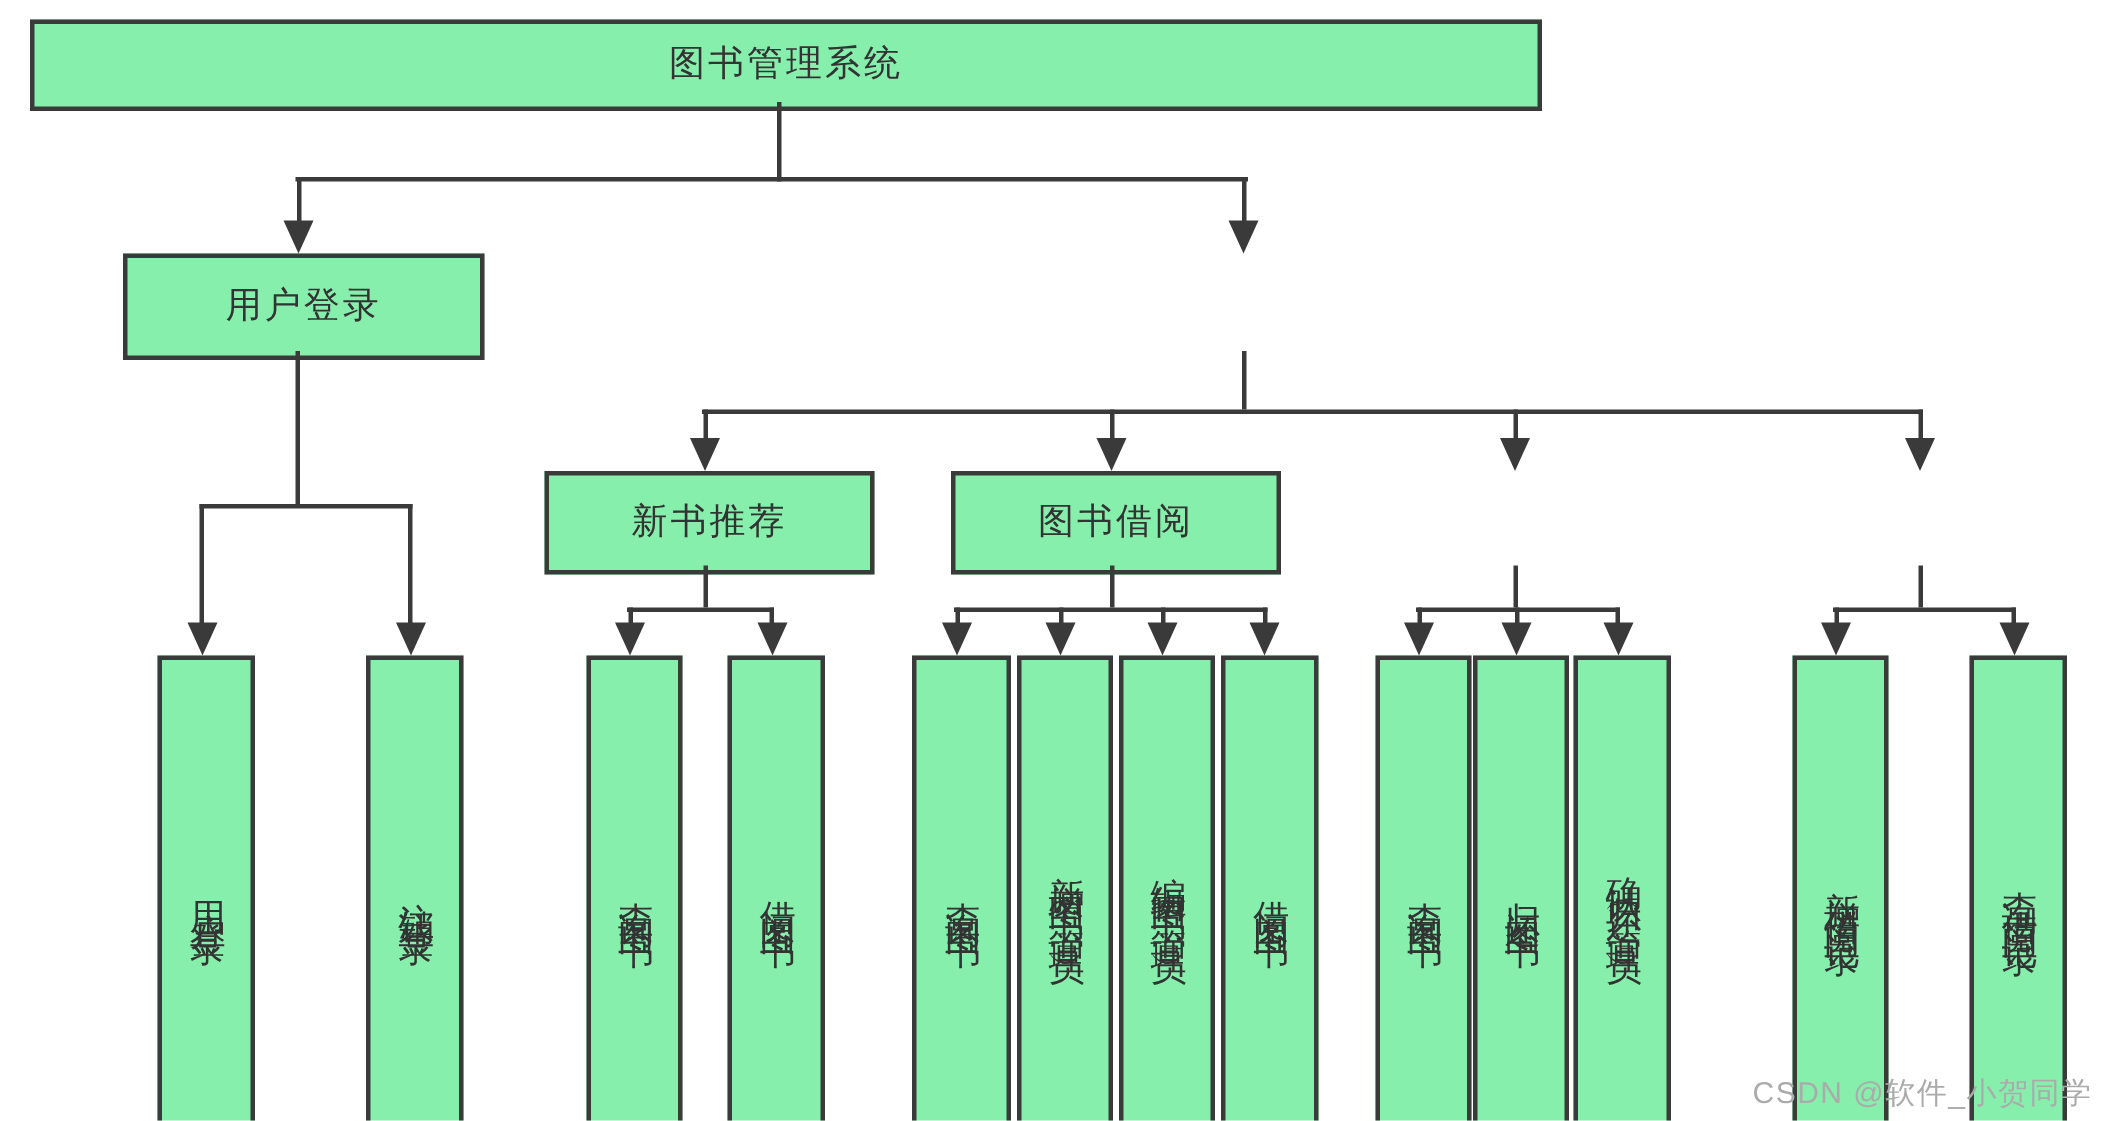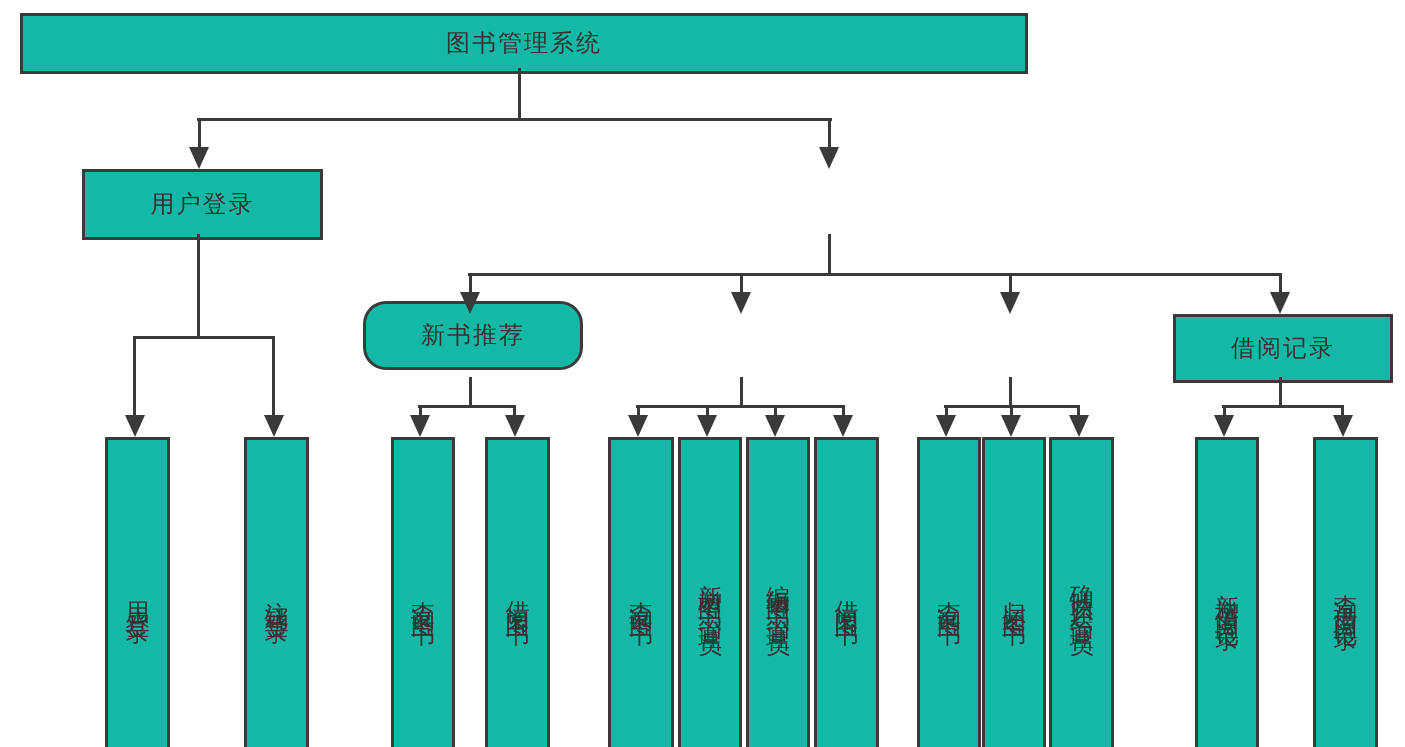--- a/index.html
+++ b/index.html
@@ -13,21 +13,21 @@
     height: 747px;
     background: #ffffff;
     overflow: hidden;
     --line: #3a3a3a;
     --text: #333333;
     --wm: #ababab;
   }
   .node {
     position: absolute;
     border: 3px solid var(--line);
-    background: #14b8a6;
+    background: #86efac;
     display: flex;
     align-items: center;
     justify-content: center;
     color: var(--text);
     font-size: 24px;
     letter-spacing: 2px;
     line-height: 1.2;
     text-align: center;
   }
   .node.v {
@@ -60,22 +60,22 @@
 </style>
 </head>
 <body>
 
 <div id="canvas" style="--line: #3a3a3a; --text: #333333; --wm: #ababab;">
 
   <div class="node" style="left:20px; top:13px; width:1002px; height:55px;">图书管理系统</div>
 
   <div class="node" style="left:82px; top:169px; width:235px; height:65px;">用户登录</div>
 
-  <div class="node" style="left:363px; top:301px; width:214px; height:63px;border-radius:23px;">新书推荐</div>
-  <div class="node" style="left:1173px; top:314px; width:214px; height:63px;">借阅记录</div>
+  <div class="node" style="left:363px; top:314px; width:214px; height:63px;">新书推荐</div>
+  <div class="node" style="left:634px; top:314px; width:214px; height:63px;">图书借阅</div>
 
   <div class="node v" style="left:105px; top:437px; width:59px; height:300px;">用户登录</div>
   <div class="node v" style="left:244px; top:437px; width:59px; height:300px;">注销登录</div>
 
   <div class="node v" style="left:391px; top:437px; width:58px; height:300px;">查询图书</div>
   <div class="node v" style="left:485px; top:437px; width:59px; height:300px;">借阅图书</div>
 
   <div class="node v" style="left:608px; top:437px; width:60px; height:300px;">查询图书</div>
   <div class="node v" style="left:678px; top:437px; width:58px; height:300px;">新增图书（管理员）</div>
   <div class="node v" style="left:746px; top:437px; width:58px; height:300px;">编辑图书（管理员）</div>
@@ -136,13 +136,14 @@
       <div class="cline" style="left: 1009.5px; top: 405px; width: 3px; height: 12px;"></div>
       <div class="tri" style="left: 1001px; top: 415px;"></div>
       <div class="cline" style="left: 1077px; top: 405px; width: 3px; height: 12px;"></div>
       <div class="tri" style="left: 1068.5px; top: 415px;"></div>
       <div class="cline" style="left: 1222.5px; top: 405px; width: 3px; height: 12px;"></div>
       <div class="tri" style="left: 1214px; top: 415px;"></div>
       <div class="cline" style="left: 1341px; top: 405px; width: 3px; height: 12px;"></div>
       <div class="tri" style="left: 1332.5px; top: 415px;"></div>
     </div>
 
+  <div class="watermark">CSDN @软件_小贺同学</div>
 </div>
 
 </body></html>

